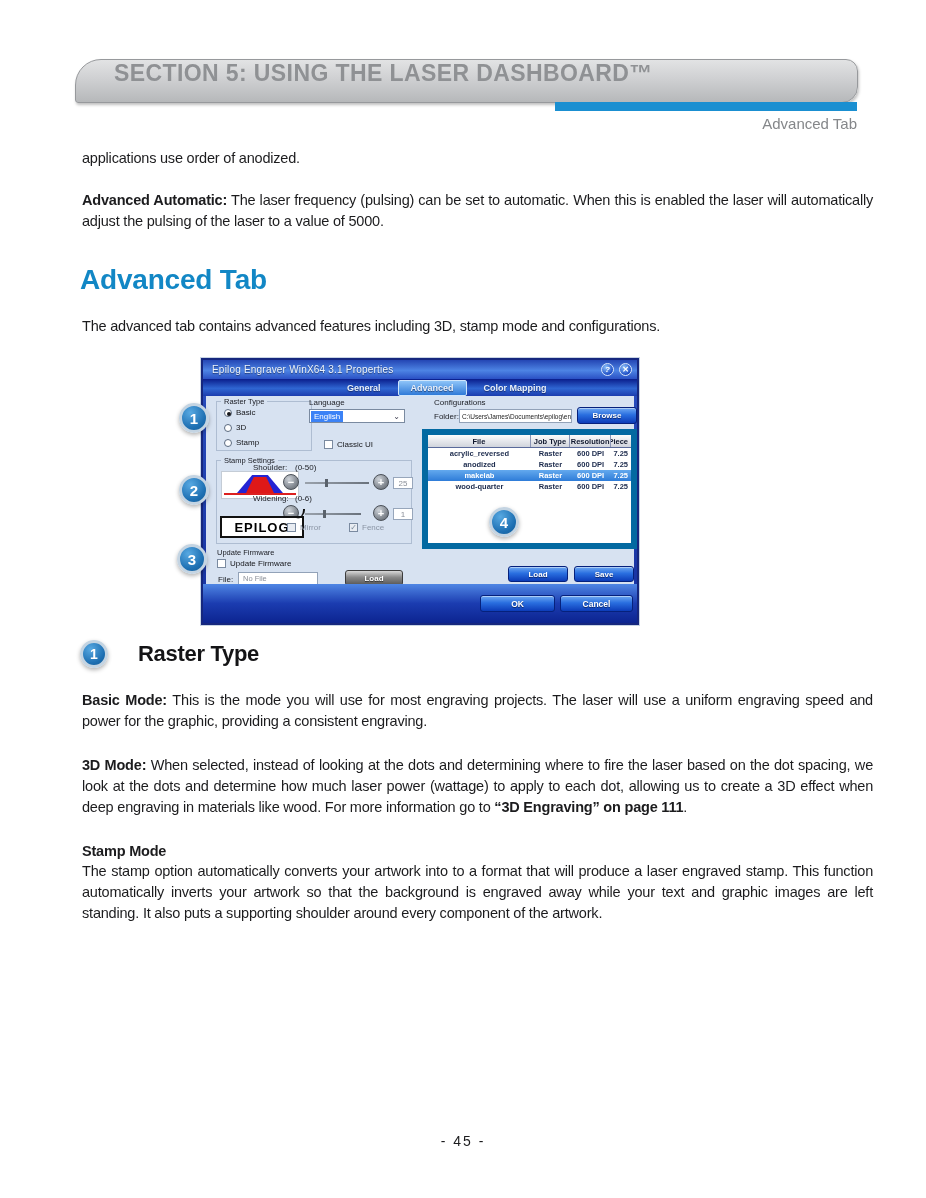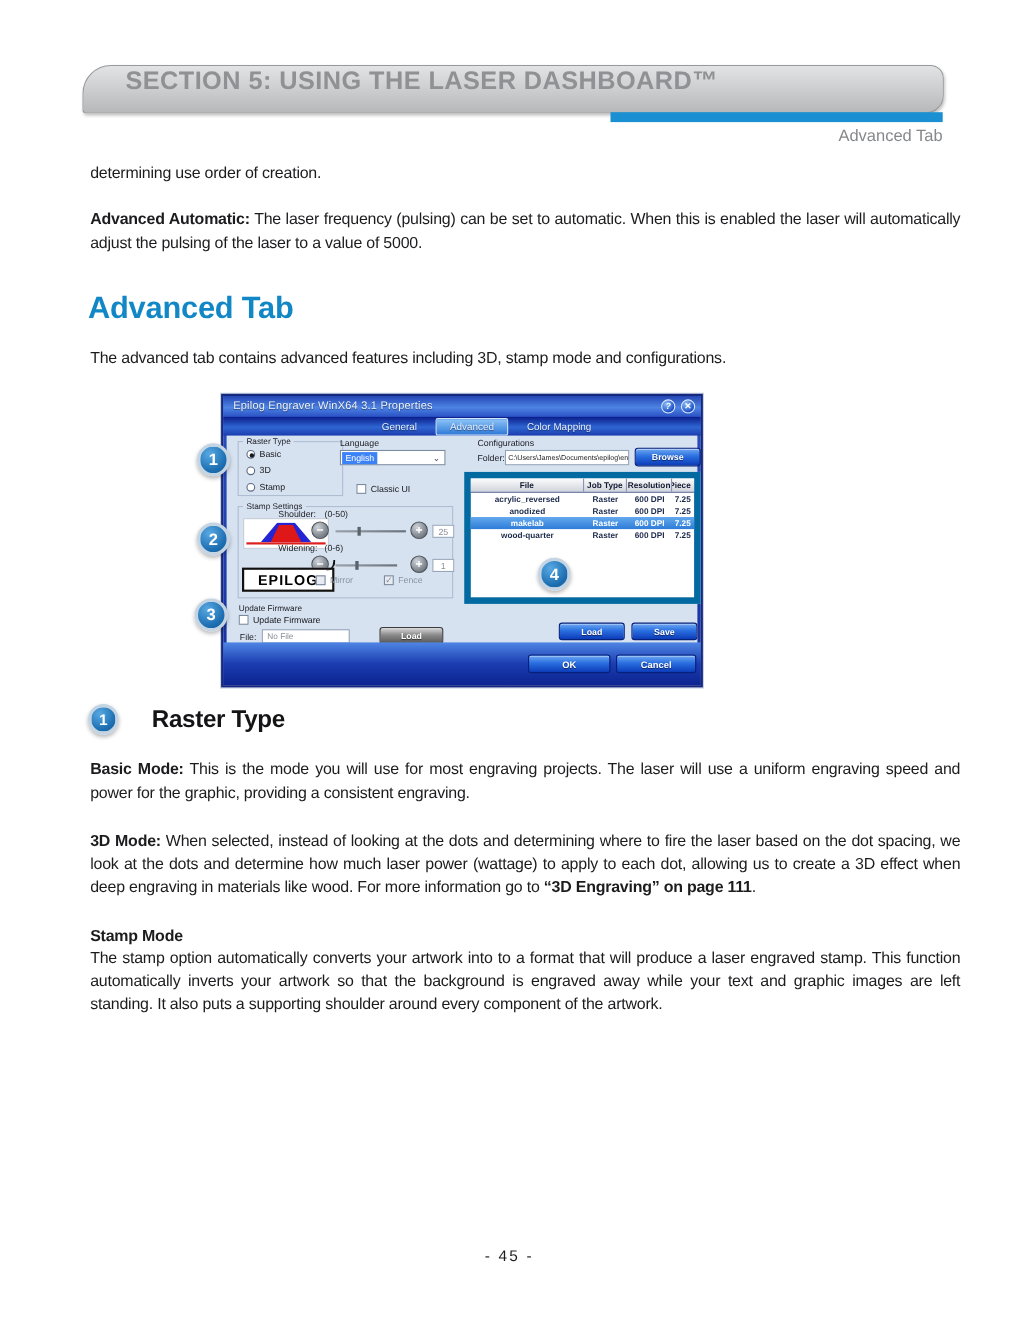--- a/index.html
+++ b/index.html
@@ -37,21 +37,21 @@
     background:linear-gradient(180deg,#2446b4 0%, #4d84e4 55%, #2a50c4 100%);
     display:flex; align-items:center; padding:0 5px 0 9px; }
   .d-title { flex:1; font-size:10px; font-weight:normal; color:#eef4fc; text-shadow:0 1px 1px rgba(0,0,20,0.5); letter-spacing:0.2px; }
   .d-round { width:13px; height:13px; border-radius:50%; margin-left:5px;
     background:radial-gradient(circle at 35% 30%, #8cc0f8 0%, #2050c8 70%, #143898 100%);
     border:1px solid #d8e6fa; color:#fff; font-size:8px; font-weight:bold; display:flex; align-items:center; justify-content:center; }
   .d-round.help { font-style:italic; }
   .d-tabs { position:absolute; left:0; right:0; top:19px; height:17px;
     background:linear-gradient(180deg,#0a1e8c 0%, #2f66d2 55%, #1b3cae 100%);
     display:flex; align-items:center; padding-left:132px; gap:5px; }
-  .d-tab { font-size:9px; font-weight:normal; color:#e9f1fc; padding:2px 12px; text-shadow:0 1px 1px rgba(0,0,30,0.5); }
+  .d-tab { font-size:9px; font-weight:bold; color:#e9f1fc; padding:2px 12px; text-shadow:0 1px 1px rgba(0,0,30,0.5); }
   .d-tab.active { background:linear-gradient(180deg,#8ec4f8,#2f7ad8); border:1px solid #d0e6fc; border-radius:2px; }
   .d-body { position:absolute; left:3px; right:3px; top:36px; height:192px; background:#d7e2f1; font-size:8px; color:#15161a; }
   .d-bottom { position:absolute; left:0; right:0; bottom:0; height:39px;
     background:linear-gradient(180deg,#4f86e4 0%, #1b3cb0 50%, #0c2490 100%); }
 
   .grp { position:absolute; border:1px solid #aebdd2; }
   .grp-label { position:absolute; left:4px; top:-5px; background:#d7e2f1; padding:0 3px; font-size:7.5px; color:#20222a; white-space:nowrap; }
 
   .radio-row { position:absolute; display:flex; align-items:center; gap:4px; }
   .radio { width:8px; height:8px; border-radius:50%; border:1px solid #5a6a80; background:#fff; position:relative; }
@@ -100,21 +100,21 @@
 </style>
 </head>
 <body>
 
 <div class="banner">
   <div class="banner-title">SECTION 5: USING THE LASER DASHBOARD™</div>
 </div>
 <div class="accent-bar" style="background:#1a8fd1;"></div>
 <div class="context-label">Advanced Tab</div>
 
-<div class="para" style="top:148px;">determining use order of creation.</div>
+<div class="para" style="top:148px;">applications use order of anodized.</div>
 <div class="para jpara" style="top:190px;"><span class="b">Advanced Automatic:</span><span> The laser frequency (pulsing) can be set to automatic. When this is enabled the laser will automatically adjust the pulsing of the laser to a value of 5000.</span></div>
 
 <div class="h-advanced">Advanced Tab</div>
 <div class="para" style="top:316px;">The advanced tab contains advanced features including 3D, stamp mode and configurations.</div>
 
 <div class="dialog">
   <div class="d-titlebar">
     <span class="d-title">Epilog Engraver WinX64 3.1 Properties</span>
     <span class="d-round help">?</span>
     <span class="d-round">✕</span>

